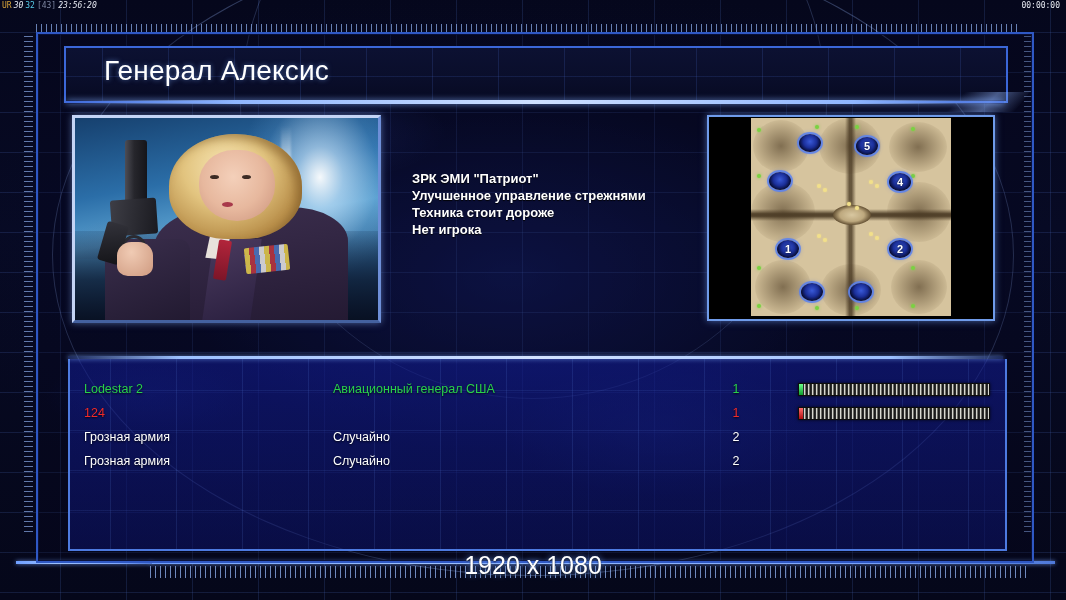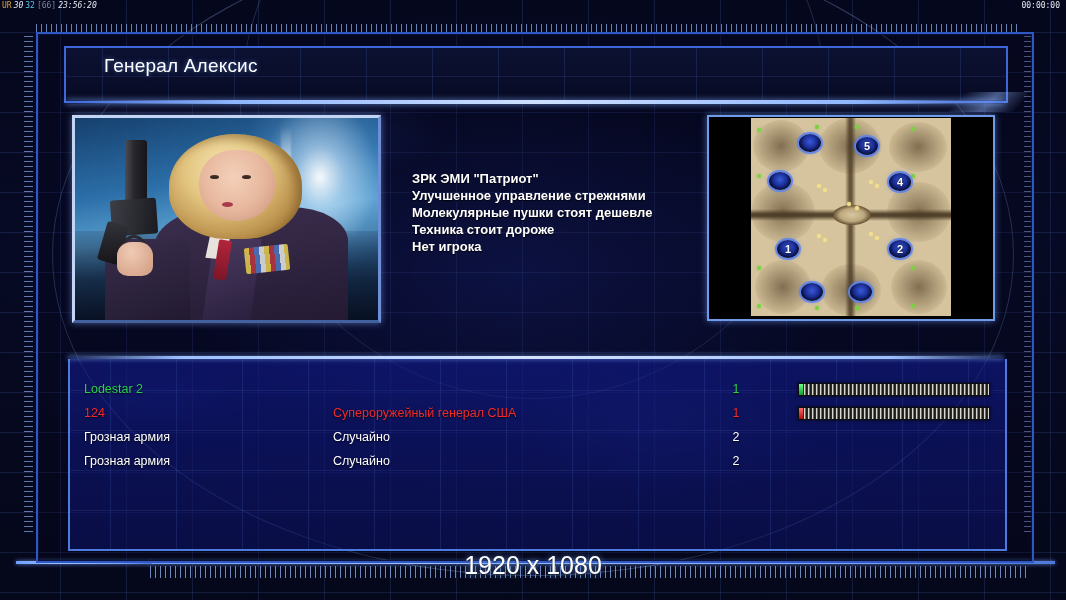--- a/index.html
+++ b/index.html
@@ -154,21 +154,21 @@
     position: absolute; left:0; top:0; right:0; bottom:0;
     background-image:
       linear-gradient(to right, rgba(70,105,200,.20) 1px, transparent 1px),
       linear-gradient(to bottom, rgba(70,105,200,.18) 1px, transparent 1px);
     background-size: 66px 40px;
     background-position: -30px -12px;
   }
   .title-text {
     position: absolute;
     left: 38px; top: 7px;
-    font-size: 19px;
+    font-size: 28px;
     color: #ffffff;
     letter-spacing: .2px;
     text-shadow: 0 0 5px rgba(120,170,255,.55);
     white-space: nowrap;
   }
   .title-underline {
     position: absolute;
     left: 28px; top: 66px;
     width: 938px; height: 4px;
     background: linear-gradient(90deg, rgba(70,110,220,.25), #8fb6ff 18%, #cfe0ff 50%, #8fb6ff 84%, rgba(70,110,220,.25));
@@ -528,21 +528,21 @@
 
 <div id="screen">
 
   <div class="bg-base"></div>
   <div class="bg-noise"></div>
   <div class="bg-grid"></div>
   <div class="bg-arc outer"></div>
   <div class="bg-arc inner"></div>
 
   <div class="topbar">
-    <span class="topbar-left"><span class="seg k-orange">UR</span><span class="seg k-white">30</span><span class="seg k-cyan">32</span><span class="seg k-grey">[66]</span><span class="seg k-white">23:56:20</span></span>
+    <span class="topbar-left"><span class="seg k-orange">UR</span><span class="seg k-white">30</span><span class="seg k-cyan">32</span><span class="seg k-grey">[43]</span><span class="seg k-white">23:56:20</span></span>
     <span class="topbar-right">00:00:00</span>
   </div>
 
   <div class="ruler h" id="ruler-top"></div>
   <div class="ruler v" id="ruler-left"></div>
   <div class="ruler v" id="ruler-right"></div>
   <div class="ruler" id="ruler-bottom"></div>
   <div class="footer-rail"></div>
   <div class="footer-rail left-stub"></div>
 
@@ -580,21 +580,20 @@
           <div class="pa-gun-body"></div>
           <div class="pa-gun-trig"></div>
           <div class="pa-gun-grip"></div>
           <div class="pa-hand"></div>
         </div>
       </div>
 
       <div class="desc">
         <div class="desc-line">ЗРК ЭМИ "Патриот"</div>
         <div class="desc-line">Улучшенное управление стрежнями</div>
-        <div class="desc-line">Молекулярные пушки стоят дешевле</div>
         <div class="desc-line">Техника стоит дороже</div>
         <div class="desc-line">Нет игрока</div>
       </div>
 
       <div class="map-box">
         <div class="map-img">
           <div class="map-blotch" style="left:2px;  top:2px;   width:56px; height:52px;"></div>
           <div class="map-blotch" style="left:68px; top:0px;   width:62px; height:56px;"></div>
           <div class="map-blotch" style="left:138px;top:4px;   width:58px; height:50px;"></div>
           <div class="map-blotch" style="left:0px;  top:64px;  width:64px; height:60px;"></div>
@@ -642,31 +641,31 @@
       </div>
     </div>
 
     <div class="table-rule"></div>
 
     <div class="list-panel">
       <div class="lgrid"></div>
 
       <div class="row" style="top:18px;">
         <div class="cell name c-green">Lodestar 2</div>
+        <div class="cell army c-green">Авиационный генерал США</div>
         <div class="cell team c-green">1</div>
         <div class="cell prog">
           <div class="bar">
             <div class="cap green"></div>
           </div>
         </div>
       </div>
 
       <div class="row" style="top:42px;">
         <div class="cell name c-red">124</div>
-        <div class="cell army c-red">Супероружейный генерал США</div>
         <div class="cell team c-red">1</div>
         <div class="cell prog">
           <div class="bar">
             <div class="cap red"></div>
           </div>
         </div>
       </div>
 
       <div class="row" style="top:66px;">
         <div class="cell name c-white">Грозная армия</div>

